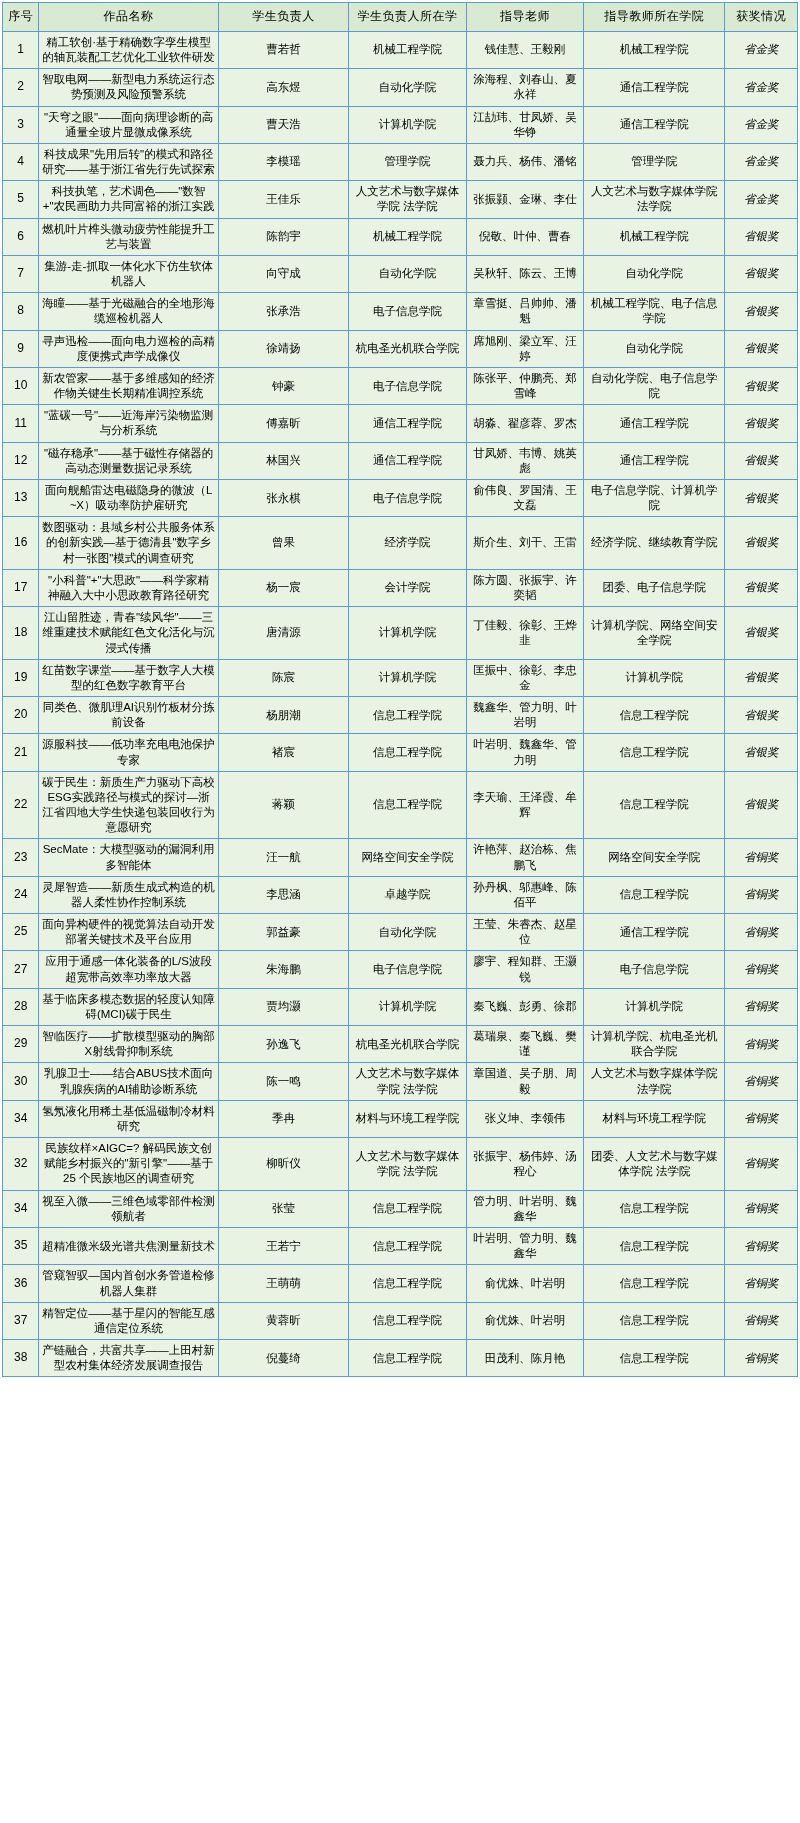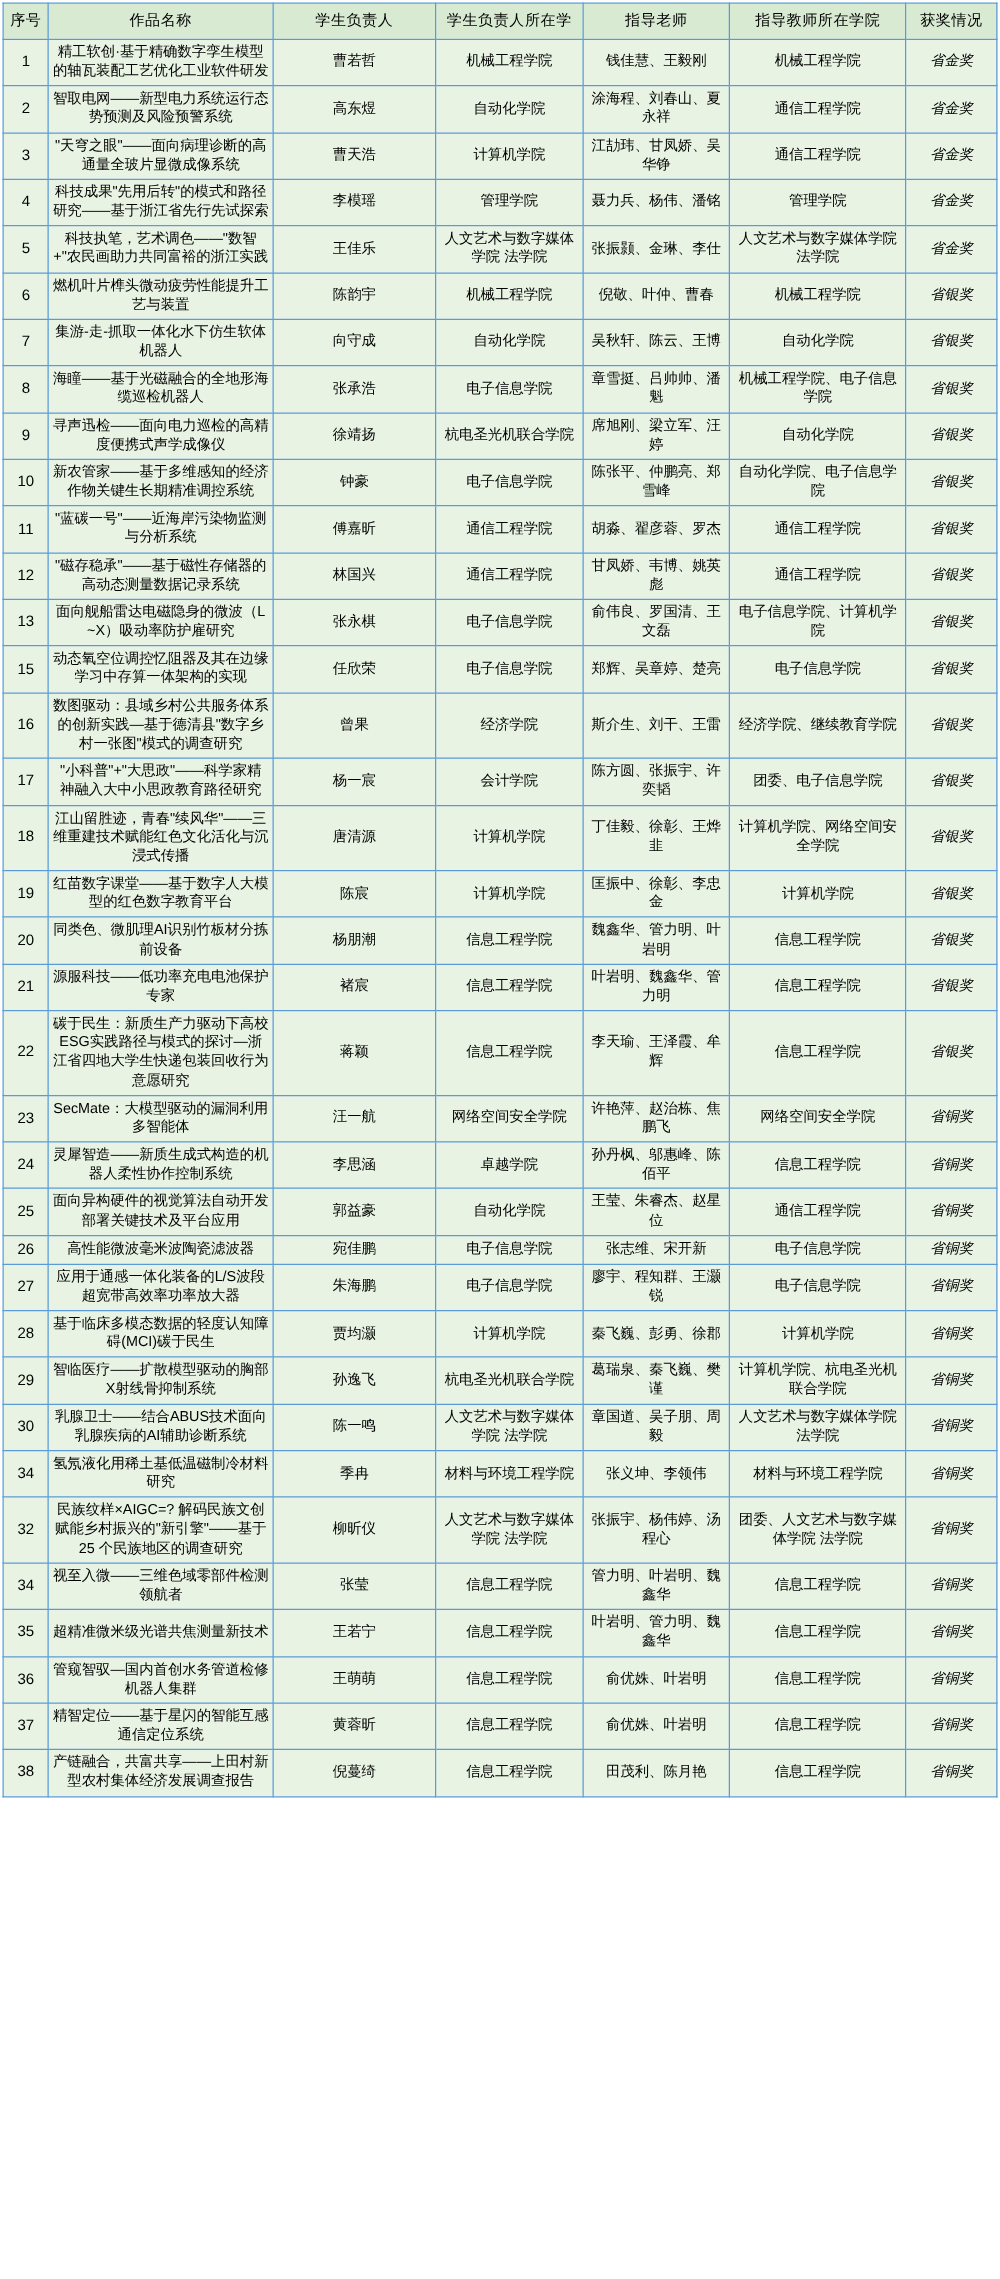--- a/index.html
+++ b/index.html
@@ -172,29 +172,20 @@
         <tr>
           <td class="idx">13</td>
           <td class="title">面向舰船雷达电磁隐身的微波（L~X）吸动率防护雇研究</td>
           <td>张永棋</td>
           <td>电子信息学院</td>
           <td>俞伟良、罗国清、王文磊</td>
           <td>电子信息学院、计算机学院</td>
           <td class="award">省银奖</td>
         </tr>
         <tr>
-          <td class="idx">15</td>
-          <td class="title">动态氧空位调控忆阻器及其在边缘学习中存算一体架构的实现</td>
-          <td>任欣荣</td>
-          <td>电子信息学院</td>
-          <td>郑辉、吴章婷、楚亮</td>
-          <td>电子信息学院</td>
-          <td class="award">省银奖</td>
-        </tr>
-        <tr>
           <td class="idx">16</td>
           <td class="title">数图驱动：县域乡村公共服务体系的创新实践—基于德清县"数字乡村一张图"模式的调查研究</td>
           <td>曾果</td>
           <td>经济学院</td>
           <td>斯介生、刘干、王雷</td>
           <td>经济学院、继续教育学院</td>
           <td class="award">省银奖</td>
         </tr>
         <tr>
           <td class="idx">17</td>
@@ -271,29 +262,20 @@
         <tr>
           <td class="idx">25</td>
           <td class="title">面向异构硬件的视觉算法自动开发部署关键技术及平台应用</td>
           <td>郭益豪</td>
           <td>自动化学院</td>
           <td>王莹、朱睿杰、赵星位</td>
           <td>通信工程学院</td>
           <td class="award">省铜奖</td>
         </tr>
         <tr>
-          <td class="idx">26</td>
-          <td class="title">高性能微波毫米波陶瓷滤波器</td>
-          <td>宛佳鹏</td>
-          <td>电子信息学院</td>
-          <td>张志维、宋开新</td>
-          <td>电子信息学院</td>
-          <td class="award">省铜奖</td>
-        </tr>
-        <tr>
           <td class="idx">27</td>
           <td class="title">应用于通感一体化装备的L/S波段超宽带高效率功率放大器</td>
           <td>朱海鹏</td>
           <td>电子信息学院</td>
           <td>廖宇、程知群、王灏锐</td>
           <td>电子信息学院</td>
           <td class="award">省铜奖</td>
         </tr>
         <tr>
           <td class="idx">28</td>

